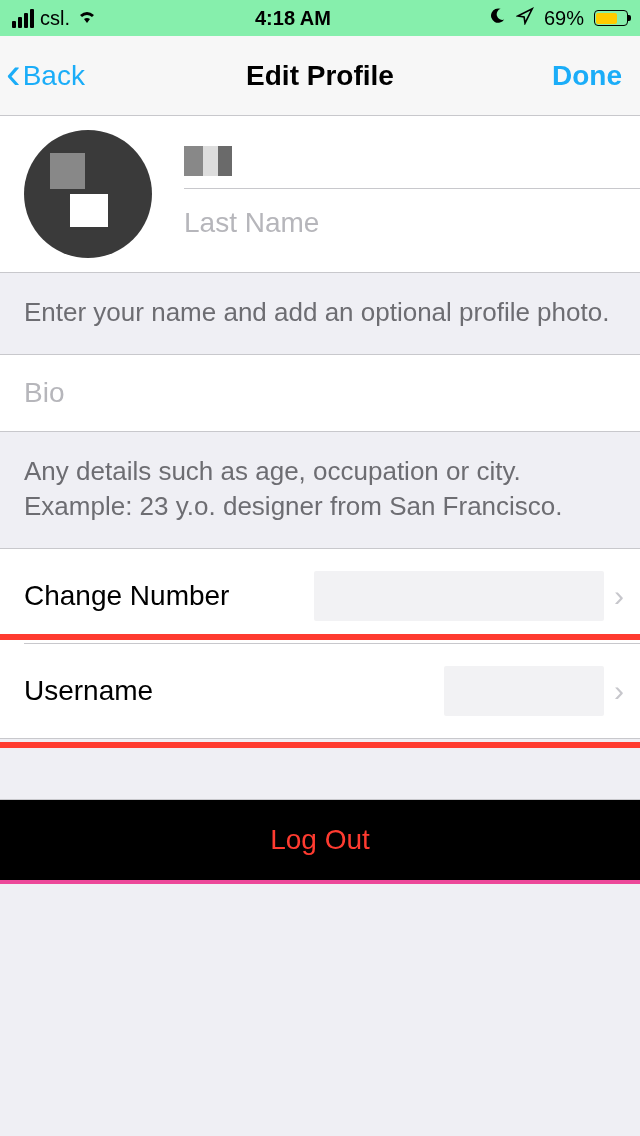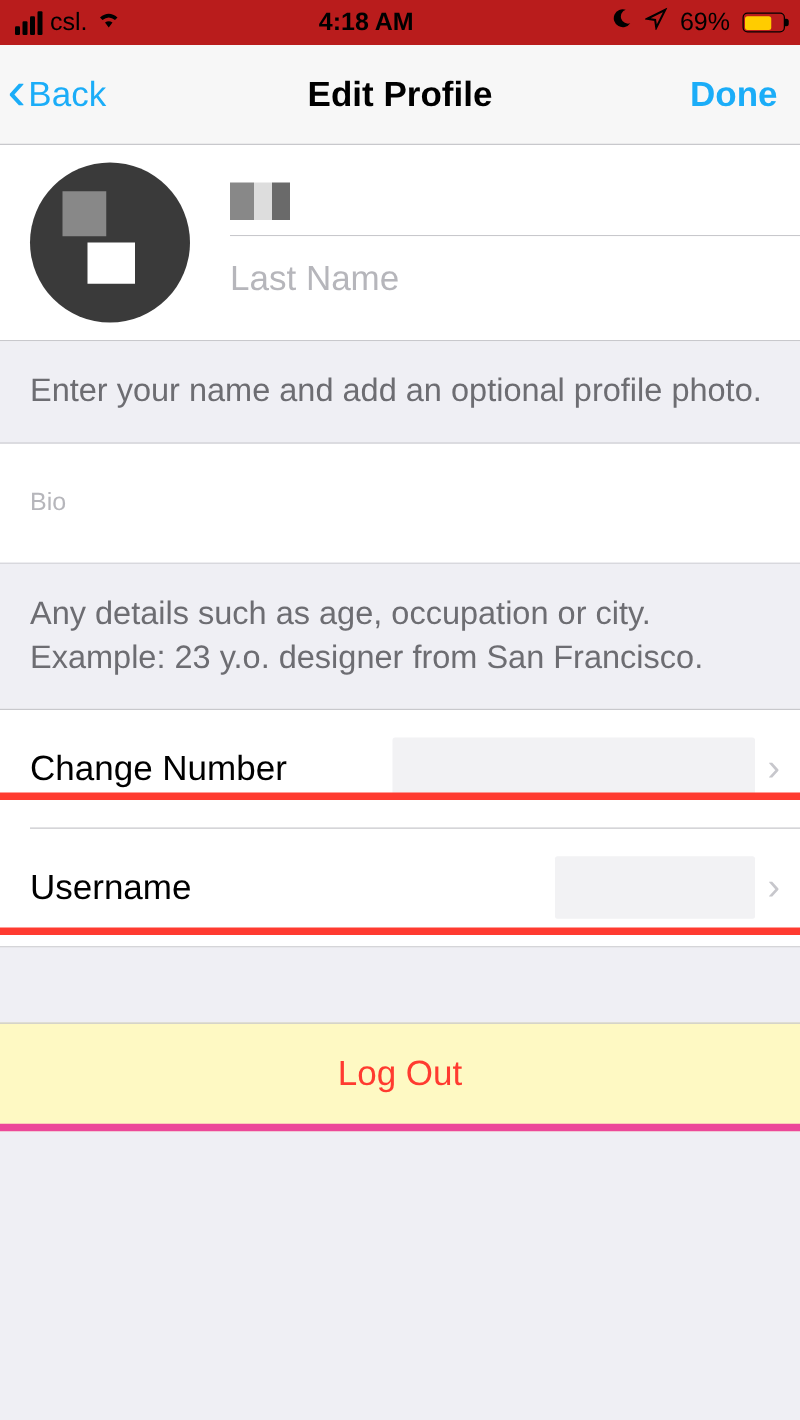--- a/index.html
+++ b/index.html
@@ -8,21 +8,21 @@
       height: 1136px;
       font-family: -apple-system, 'Helvetica Neue', Helvetica, Arial, sans-serif;
       background: #efeff4;
       overflow: hidden;
       position: relative;
     }
 
     
     .status-bar {
       height: 36px;
-      background: #b91c1c;
+      background: #86efac;
       display: flex;
       align-items: center;
       justify-content: space-between;
       padding: 0 12px;
       font-size: 20px;
       font-weight: 500;
       color: #000;
     }
     .status-left { display: flex; align-items: center; gap: 6px; }
     .status-right { display: flex; align-items: center; gap: 10px; }
@@ -96,42 +96,42 @@
     .footer-text {
       padding: 22px 24px 24px 24px;
       font-size: 26px;
       color: #6d6d72;
       line-height: 1.35;
       background: #efeff4;
     }
 
     .bio-section { background:#fff; border-top:1px solid #c8c8cc; border-bottom:1px solid #c8c8cc; }
     .bio-input {
-      width:100%; border:none; outline:none; font-size:20px;
-      padding: 36px 24px; font-family:inherit; color:#3b82f6;
+      width:100%; border:none; outline:none; font-size:28px;
+      padding: 22px 24px; font-family:inherit; color:#3b82f6;
     }
     .bio-input::placeholder { color:#b6b6bb; }
 
     .list-section { background:#fff; border-top:1px solid #c8c8cc; border-bottom:1px solid #c8c8cc; }
     .list-row {
       display:flex; align-items:center; justify-content:space-between;
       padding: 22px 16px 22px 24px;
       font-size: 28px; color:#000;
       position: relative;
     }
     .list-row .value-placeholder {
       background:#f2f2f4; height:50px; border-radius:2px;
     }
     .list-row .right { display:flex; align-items:center; gap:10px; }
     .row-sep { height:1px; background:#c8c8cc; margin-left:24px; }
     .chevron-r {
       color:#c7c7cc; font-size:30px; font-weight:400;
     }
 
-    .logout-section { background:#fef9c3; border-top:1px solid #c8c8cc; border-bottom:6px solid #ec4899; text-align:center; }
+    .logout-section { background:#000000; border-top:1px solid #c8c8cc; border-bottom:4px solid #ec4899; text-align:center; }
     .logout-btn {
       width:100%; border:none; background:none; outline:none;
       color:#ff3b30; font-size:28px; padding:24px 0; font-family:inherit;
     }
 
     .spacer { height: 40px; background:#efeff4; }
 
     .highlight-box {
       position: absolute;
       border: 6px solid #ff3b30;

